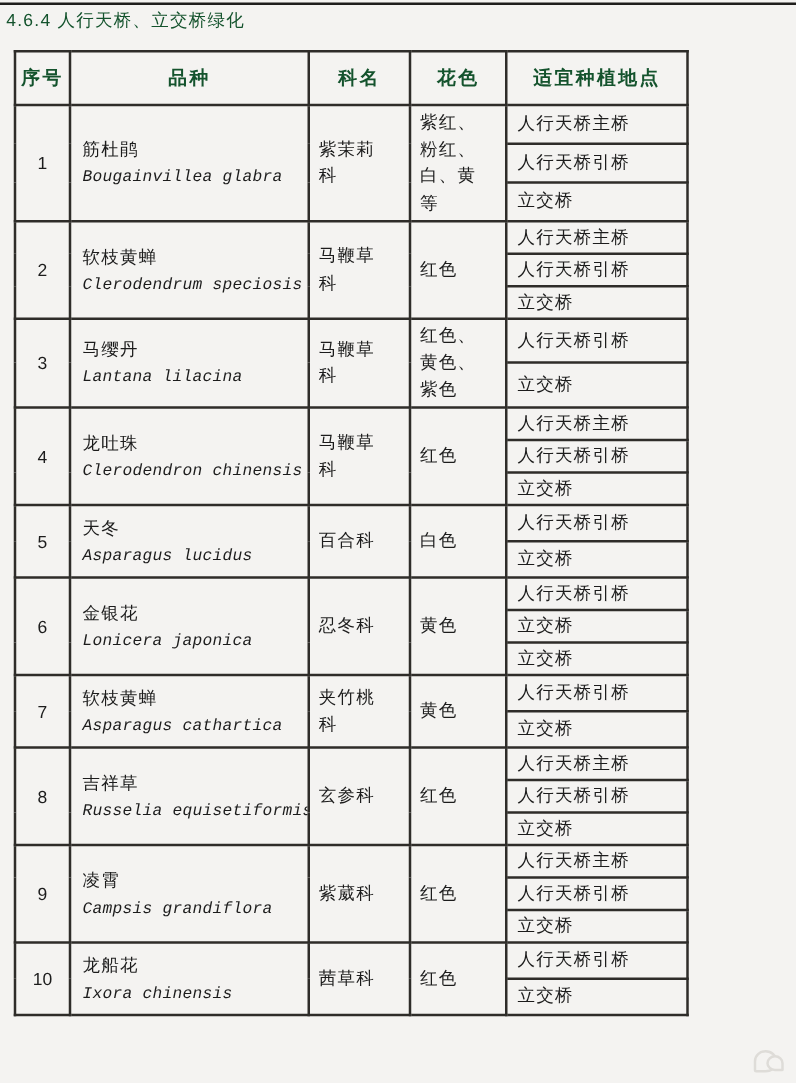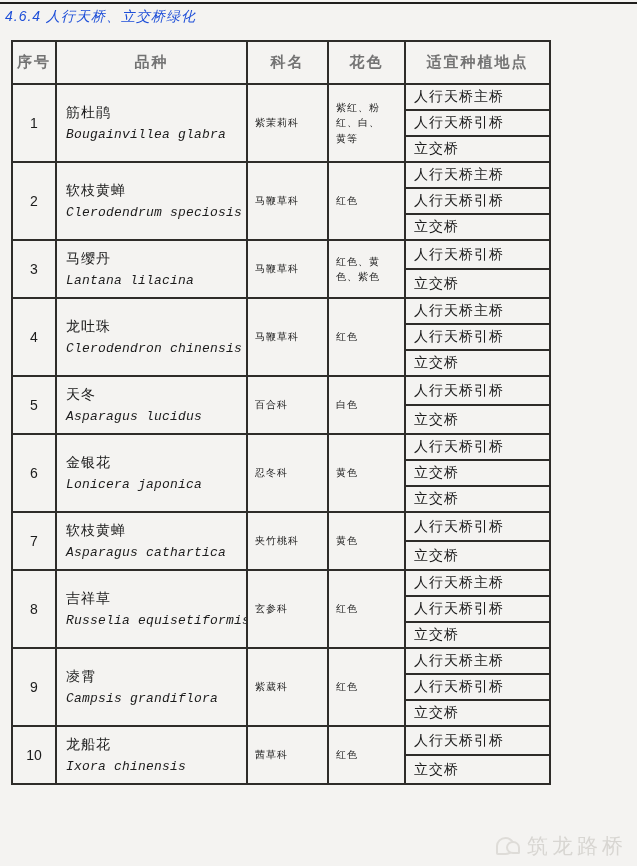--- a/index.html
+++ b/index.html
@@ -17,43 +17,42 @@
     position: absolute;
     top: 2px; left: 0;
     width: 637px; height: 2px;
     background: #1f1e1c;
   }
   .section-title {
     position: absolute;
     top: 8px; left: 5px;
     font-size: 14px;
     letter-spacing: 1px;
-    color: #1d4ed8;
+    color: #14532d;
     white-space: nowrap;
-    font-style: italic;
   }
   table.plant-table {
     position: absolute;
     top: 40px; left: 11px;
     border-collapse: collapse;
     table-layout: fixed;
     width: 538px;
   }
   .plant-table th, .plant-table td {
     border: 2px solid #2e2c29;
     vertical-align: middle;
     overflow: hidden;
   }
   .plant-table th {
     height: 39px;
     font-size: 15px;
     font-weight: 700;
     text-align: center;
     letter-spacing: 2px;
-    color: #737373;
+    color: #14532d;
   }
   td.c-num {
     text-align: center;
     font-size: 14px;
   }
   td.c-var {
     padding: 4px 4px 4px 9px;
   }
   td.c-var .cn {
     font-size: 14px;
@@ -62,21 +61,21 @@
   }
   td.c-var .lat {
     font-family: "Liberation Mono", monospace;
     font-style: italic;
     font-size: 13px;
     letter-spacing: 0.2px;
     white-space: nowrap;
   }
   td.c-fam, td.c-col {
     padding: 2px 18px 2px 7px;
-    font-size: 10px;
+    font-size: 14px;
     letter-spacing: 1px;
     line-height: 1.55;
   }
   td.c-loc {
     padding: 2px 14px 2px 8px;
     font-size: 14px;
     letter-spacing: 1px;
   }
   .watermark {
     position: absolute;
@@ -284,14 +283,13 @@
         <td class="c-loc">立交桥</td>
       </tr>
     </tbody>
 </table>
 
 <div class="watermark">
   <span class="wm-logo">
     <span class="bub-a"></span>
       <span class="bub-b"></span>
   </span>
-  <span>筑龙路桥</span>
 </div>
 
 </body></html>

